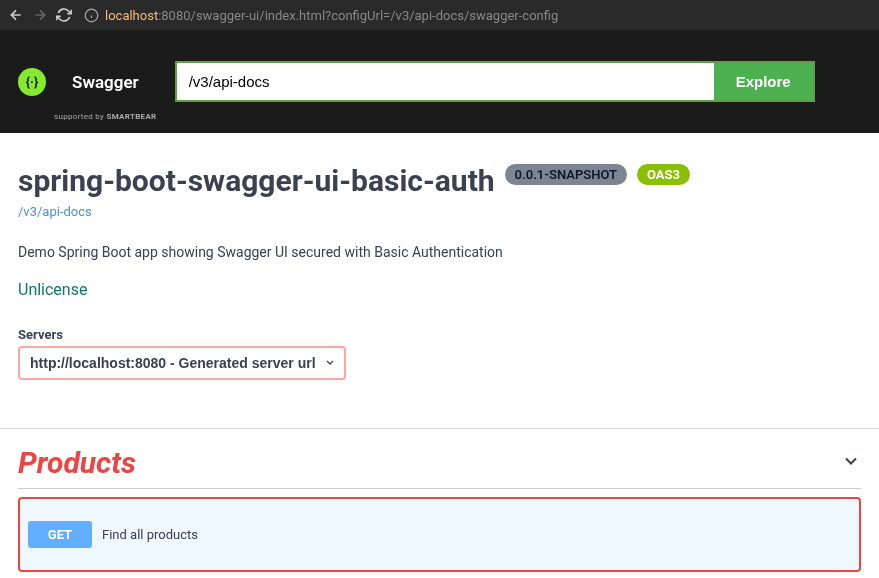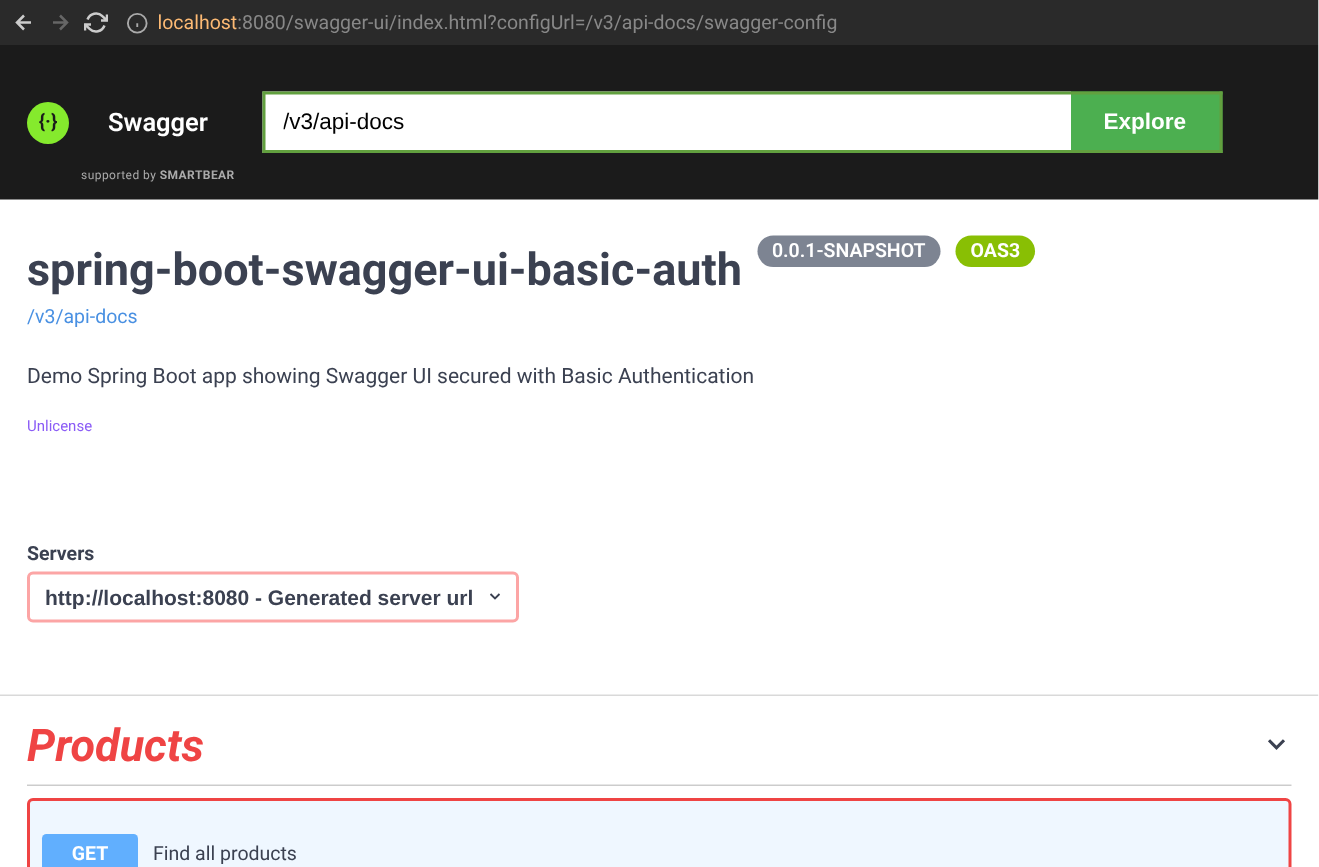--- a/index.html
+++ b/index.html
@@ -22,29 +22,29 @@
     .logo-text { display: flex; flex-direction: column; }
     .logo-text .main { color: #fff; font-size: 17px; font-weight: 600; }
     .logo-text .sub { color: #aaa; font-size: 8px; letter-spacing: 0.3px; }
     .logo-text .sub .sb { font-weight: bold; }
     .search-wrap { flex: 1; display: flex; max-width: 640px; }
     .search-input { flex: 1; padding: 10px 12px; border: 2px solid #62a03f; border-right: none; font-size: 15px; outline: none; background: #fff; }
     .explore-btn { background: #4CAF50; color: #fff; border: 2px solid #62a03f; border-left: none; padding: 0 22px; font-size: 15px; font-weight: 600; cursor: pointer; }
     
     
     .main { padding: 30px 18px 20px; }
-    .title-row { display: flex; align-items: flex-start; gap: 10px; flex-wrap: wrap; }
+    .title-row { display: flex; align-items: center; gap: 10px; flex-wrap: wrap; }
     .api-title { font-size: 30px; font-weight: 700; color: #3b4151; }
-    .version-badge { background: #7d8492; color: #ffffff; font-size: 13px; padding: 3px 10px; border-radius: 20px; font-weight: 600; position: relative; top: -6px; }
+    .version-badge { background: #7d8492; color: #0f172a; font-size: 13px; padding: 3px 10px; border-radius: 20px; font-weight: 600; position: relative; top: -6px; }
     .oas-badge { background: #89bf04; color: #fff; font-size: 13px; padding: 3px 10px; border-radius: 20px; font-weight: 700; position: relative; top: -6px; }
     .docs-link { color: #4990e2; font-size: 13px; text-decoration: none; display: inline-block; margin-top: 6px; }
     .description { color: #3b4151; font-size: 14px; margin-top: 24px; }
-    .license-link { color: #8b5cf6; font-size: 10px; text-decoration: none; display: inline-block; margin-top: 20px; }
+    .license-link { color: #0f766e; font-size: 16px; text-decoration: none; display: inline-block; margin-top: 20px; }
     
-    .servers-section { margin-top: 71px; }
+    .servers-section { margin-top: 28px; }
     .servers-label { font-size: 13px; font-weight: 700; color: #3b4151; margin-bottom: 4px; }
     .server-select { border: 2px solid #fca5a5; padding: 7px 28px 7px 10px; font-size: 14px; font-weight: 600; color: #3b4151; background: #fff; border-radius: 4px; appearance: none; position: relative; }
     .select-wrap { position: relative; display: inline-block; }
     .select-arrow { position: absolute; right: 10px; top: 50%; transform: translateY(-50%); pointer-events: none; }
     
     .divider { border: none; border-top: 1px solid rgba(0,0,0,0.15); margin-top: 28px; }
     
     .tag-section { padding: 0 18px; }
     .tag-header { display: flex; justify-content: space-between; align-items: center; padding: 16px 0 8px; cursor: pointer; }
     .tag-name { font-size: 30px; font-weight: 700; color: #ef4444; font-style: italic; }

